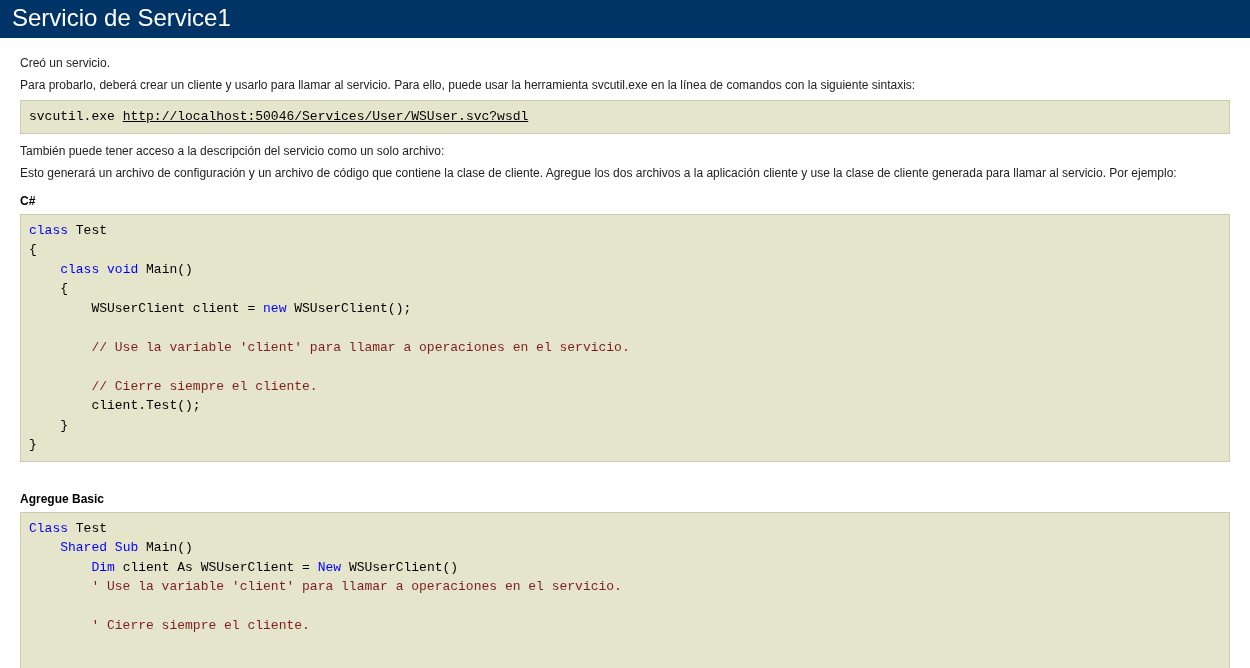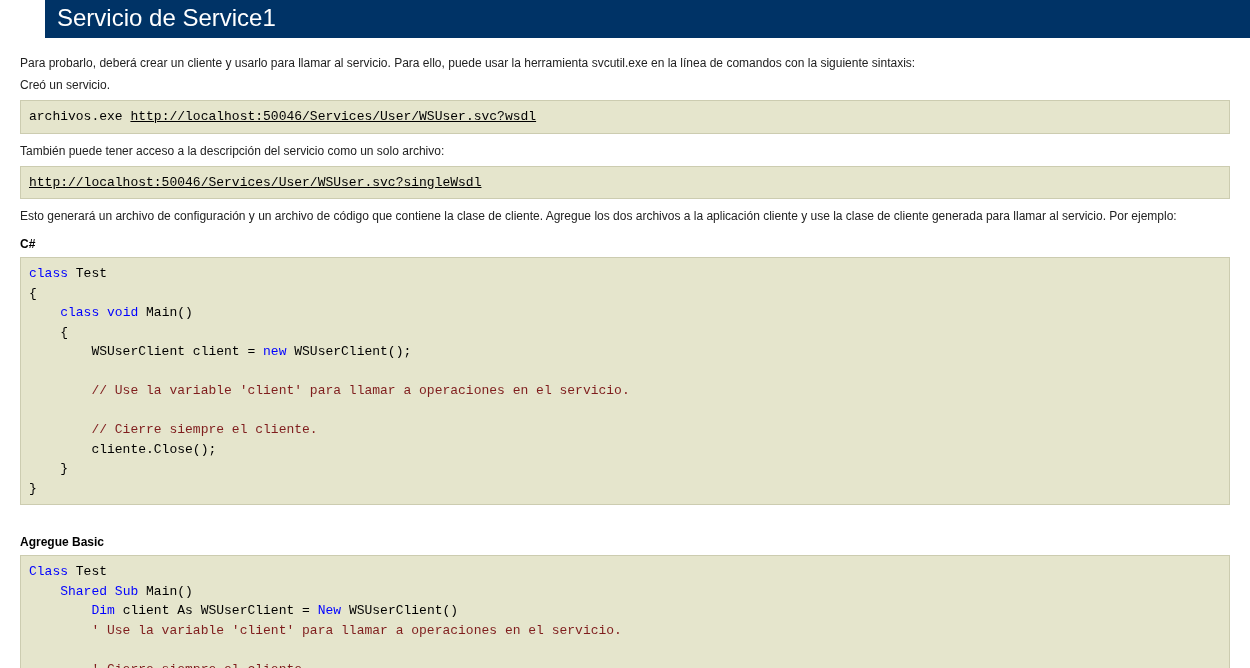--- a/index.html
+++ b/index.html
@@ -10,21 +10,20 @@
     font-size: 12px;
     color: #000;
     background: #fff;
   }
   .header {
     background: #003366;
     color: #fff;
     padding: 4px 12px 6px 12px;
     font-size: 24px;
     font-weight: 400;
-    margin-left: 45px;
   }
   .content {
     padding: 10px 20px 20px 20px;
   }
   p {
     margin: 8px 0;
     font-size: 12px;
     color: #222;
   }
   .codebox {
@@ -54,43 +53,42 @@
 </style>
 </head>
 <body>
 
 <div class="header">
   <span>Servicio de Service1</span>
 </div>
 
 <div class="content">
 
+  <p>Creó un servicio.</p>
   <p>Para probarlo, deberá crear un cliente y usarlo para llamar al servicio. Para ello, puede usar la herramienta svcutil.exe en la línea de comandos con la siguiente sintaxis:</p>
-  <p>Creó un servicio.</p>
 
-  <div class="codebox"><span>archivos.exe </span><a href="#">http://localhost:50046/Services/User/WSUser.svc?wsdl</a></div>
+  <div class="codebox"><span>svcutil.exe </span><a href="#">http://localhost:50046/Services/User/WSUser.svc?wsdl</a></div>
 
   <p>También puede tener acceso a la descripción del servicio como un solo archivo:</p>
 
-  <div class="codebox"><a href="#">http://localhost:50046/Services/User/WSUser.svc?singleWsdl</a></div>
 
   <p>Esto generará un archivo de configuración y un archivo de código que contiene la clase de cliente. Agregue los dos archivos a la aplicación cliente y use la clase de cliente generada para llamar al servicio. Por ejemplo:</p>
 
   <div class="lang-label">C#</div>
 
   <div class="codebox"><span class="kw">class</span><span> Test</span>
 <span>{</span>
 <span>    </span><span class="kw">class</span><span class="kw"> void</span><span> Main()</span>
 <span>    {</span>
 <span>        WSUserClient client = </span><span class="kw">new</span><span> WSUserClient();</span>
 <span></span>
 <span class="com">        // Use la variable 'client' para llamar a operaciones en el servicio.</span>
 <span></span>
 <span class="com">        // Cierre siempre el cliente.</span>
-<span>        cliente.Close();</span>
+<span>        client.Test();</span>
 <span>    }</span>
 <span>}</span></div>
 
   <div class="lang-label" style="margin-top:30px">Agregue Basic</div>
 
   <div class="codebox"><span class="kw">Class</span><span> Test</span>
 <span>    </span><span class="kw">Shared</span><span class="kw"> Sub</span><span> Main()</span>
 <span>        </span><span class="kw">Dim</span><span> client As </span><span>WSUserClient</span><span> = </span><span class="kw">New</span><span> WSUserClient()</span>
 <span class="com">        ' Use la variable 'client' para llamar a operaciones en el servicio.</span>
 <span></span>

